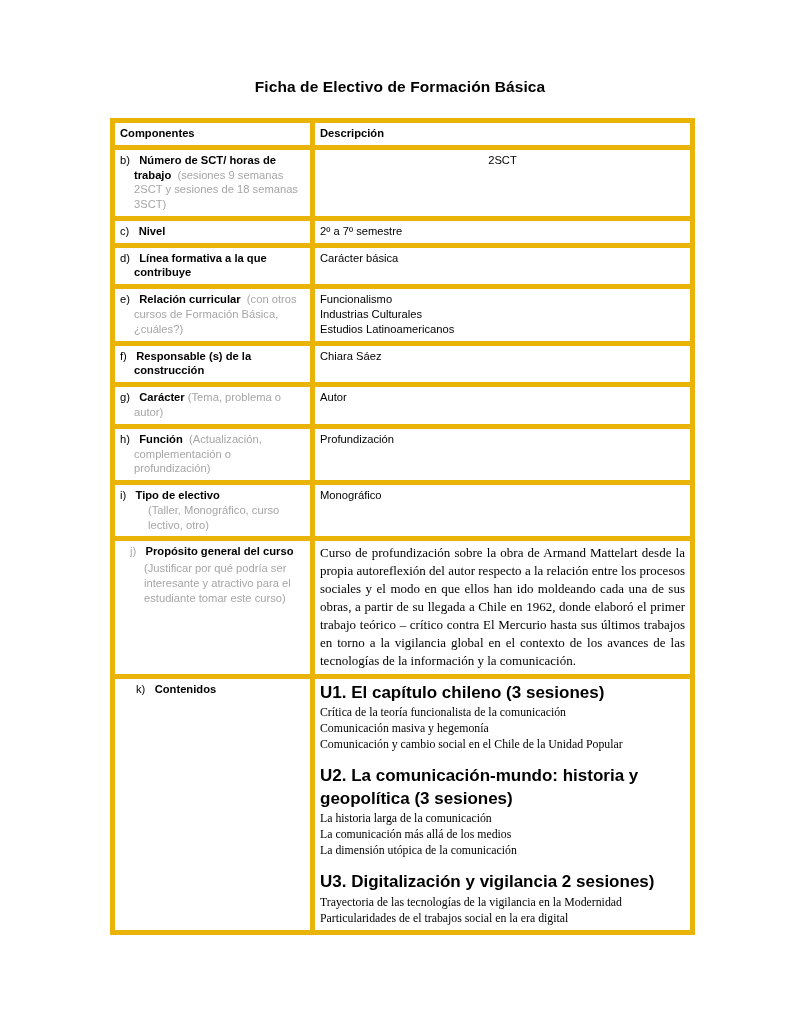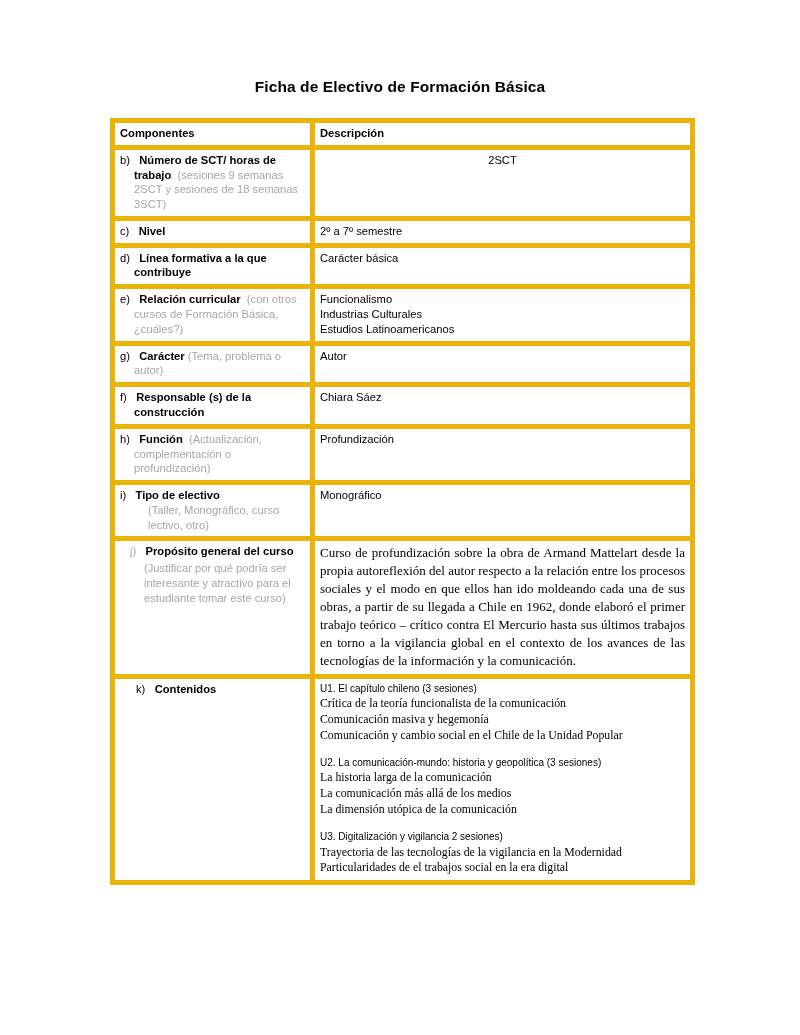--- a/index.html
+++ b/index.html
@@ -72,22 +72,22 @@
     line-height: 1.38;
   }
   .serif.center {
     text-align: center;
   }
   .justify {
     text-align: justify;
     text-justify: inter-word;
   }
   .unit-title {
-    font-weight: normal;
-    font-size: 10px;
+    font-weight: bold;
+    font-size: 17px;
     margin: 0 0 1px 0;
   }
   .unit-line {
     font-family: "Liberation Serif", serif;
     font-size: 11.8px;
     line-height: 1.33;
   }
   .unit-block {
     margin-bottom: 13px;
   }
@@ -168,39 +168,39 @@
         <td class="col-right">
           <span style="white-space:pre-line">Funcionalismo
 Industrias Culturales
 Estudios Latinoamericanos</span>
         </td>
       </tr>
 
       <tr>
         <td class="col-left">
           <span class="label-row">
+            <span class="lbl-letter">f)</span>
+            <span class="lbl">&nbsp;&nbsp;<span>Responsable (s) de la construcción</span></span>
+          </span>
+        </td>
+        <td class="col-right">
+          <span>Chiara Sáez</span>
+        </td>
+      </tr>
+
+      <tr>
+        <td class="col-left">
+          <span class="label-row">
             <span class="lbl-letter">g)</span>
             <span class="lbl">&nbsp;&nbsp;<span>Carácter</span></span>
             <span class="hint"><span>(Tema, problema o autor)</span></span>
           </span>
         </td>
         <td class="col-right">
           <span>Autor</span>
-        </td>
-      </tr>
-
-      <tr>
-        <td class="col-left">
-          <span class="label-row">
-            <span class="lbl-letter">f)</span>
-            <span class="lbl">&nbsp;&nbsp;<span>Responsable (s) de la construcción</span></span>
-          </span>
-        </td>
-        <td class="col-right">
-          <span>Chiara Sáez</span>
         </td>
       </tr>
 
       <tr>
         <td class="col-left">
           <span class="label-row">
             <span class="lbl-letter">h)</span>
             <span class="lbl">&nbsp;&nbsp;<span>Función</span></span>
             <span class="hint">&nbsp;<span>(Actualización, complementación o profundización)</span></span>
           </span>

